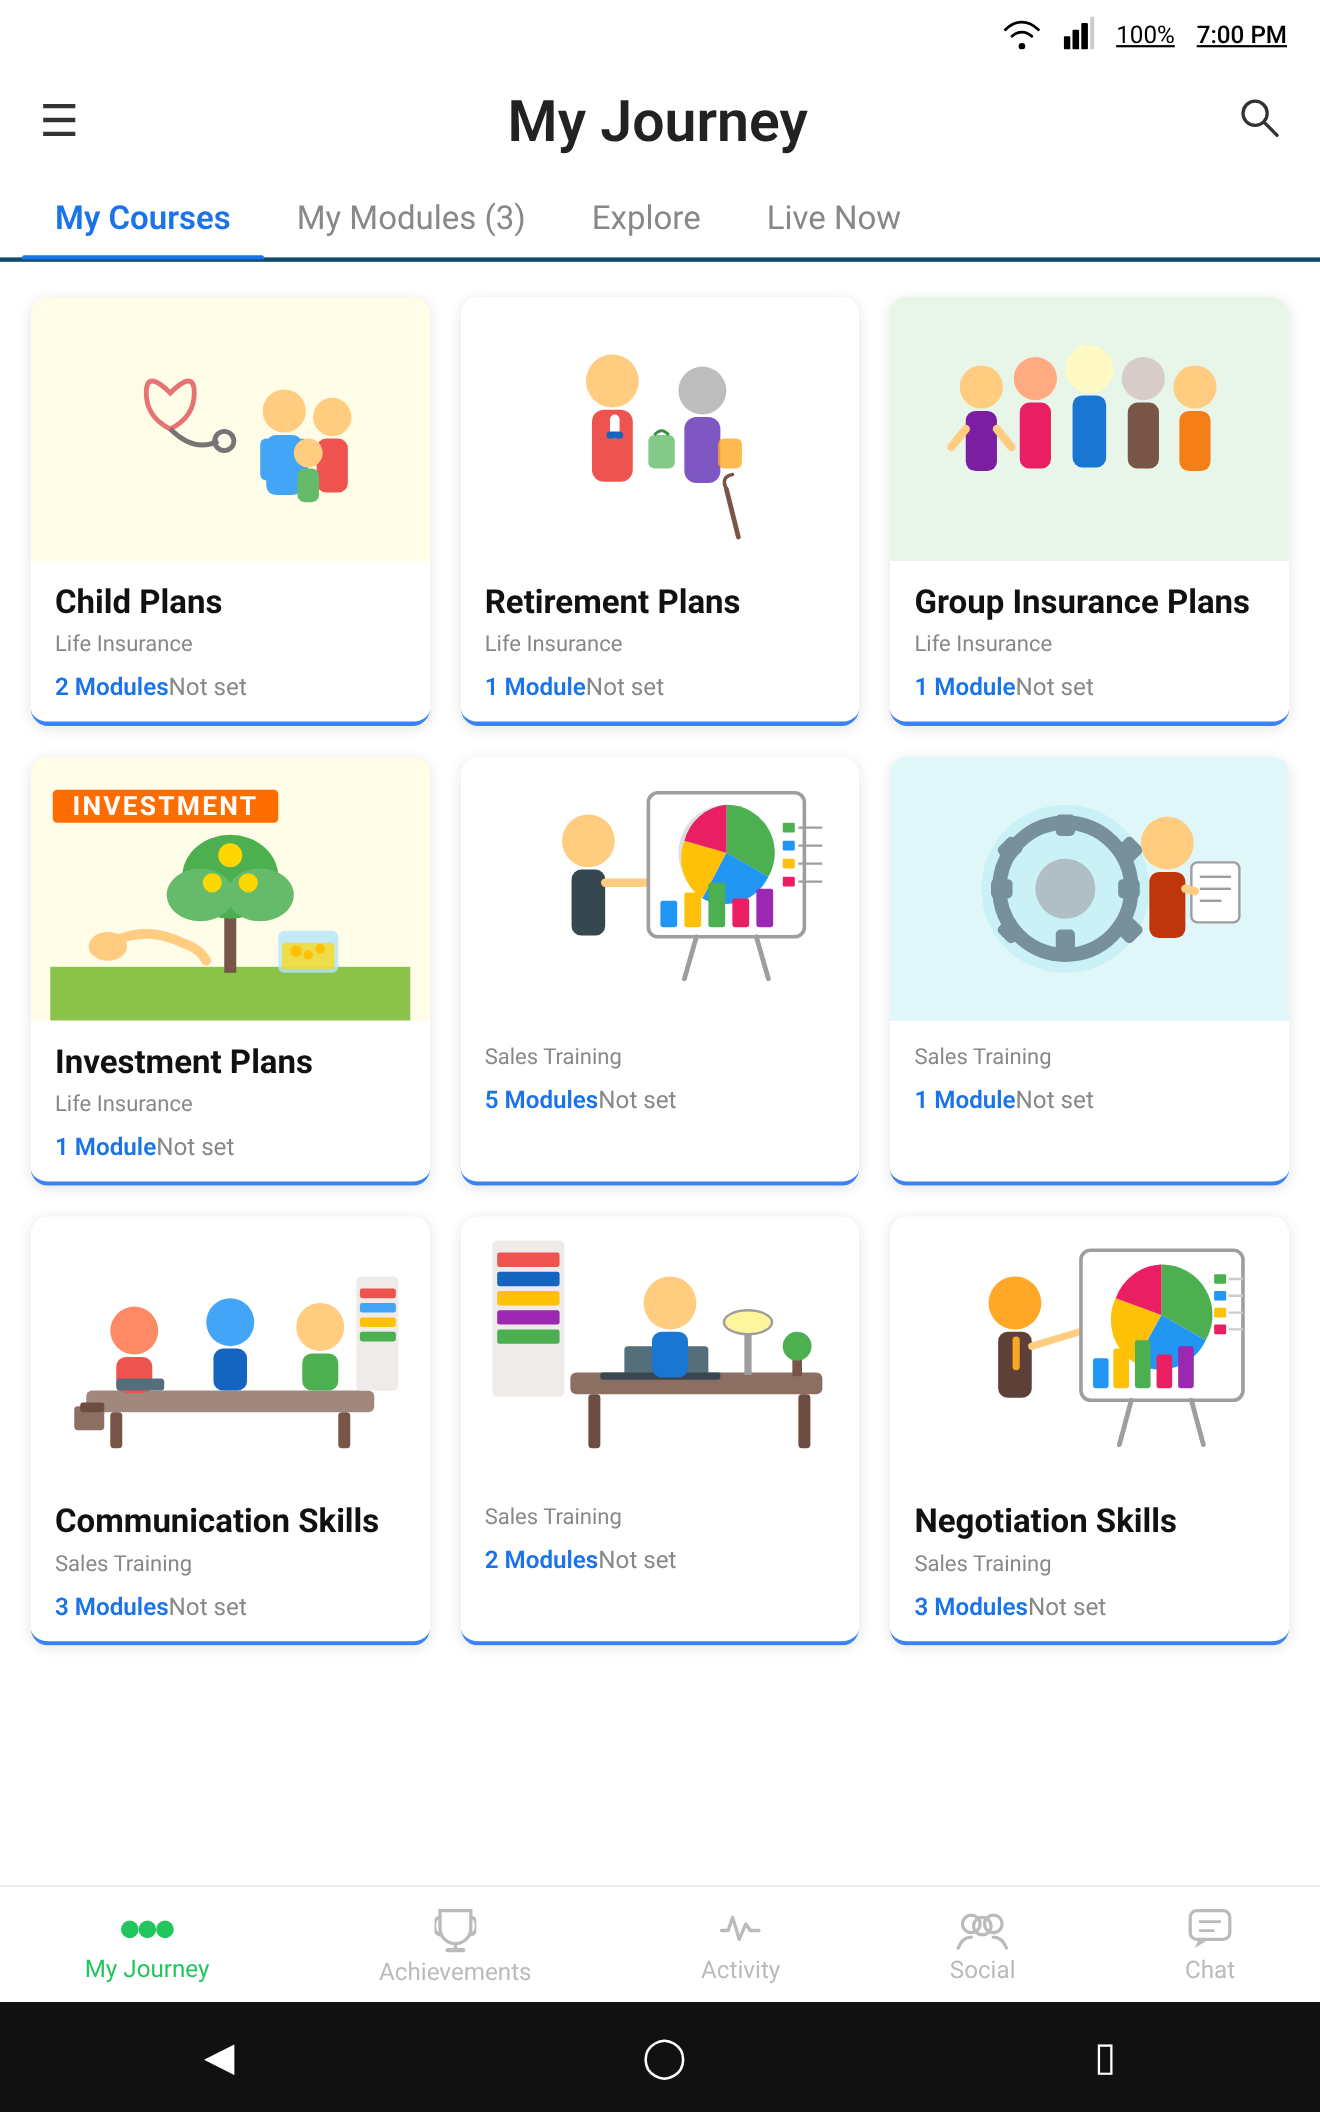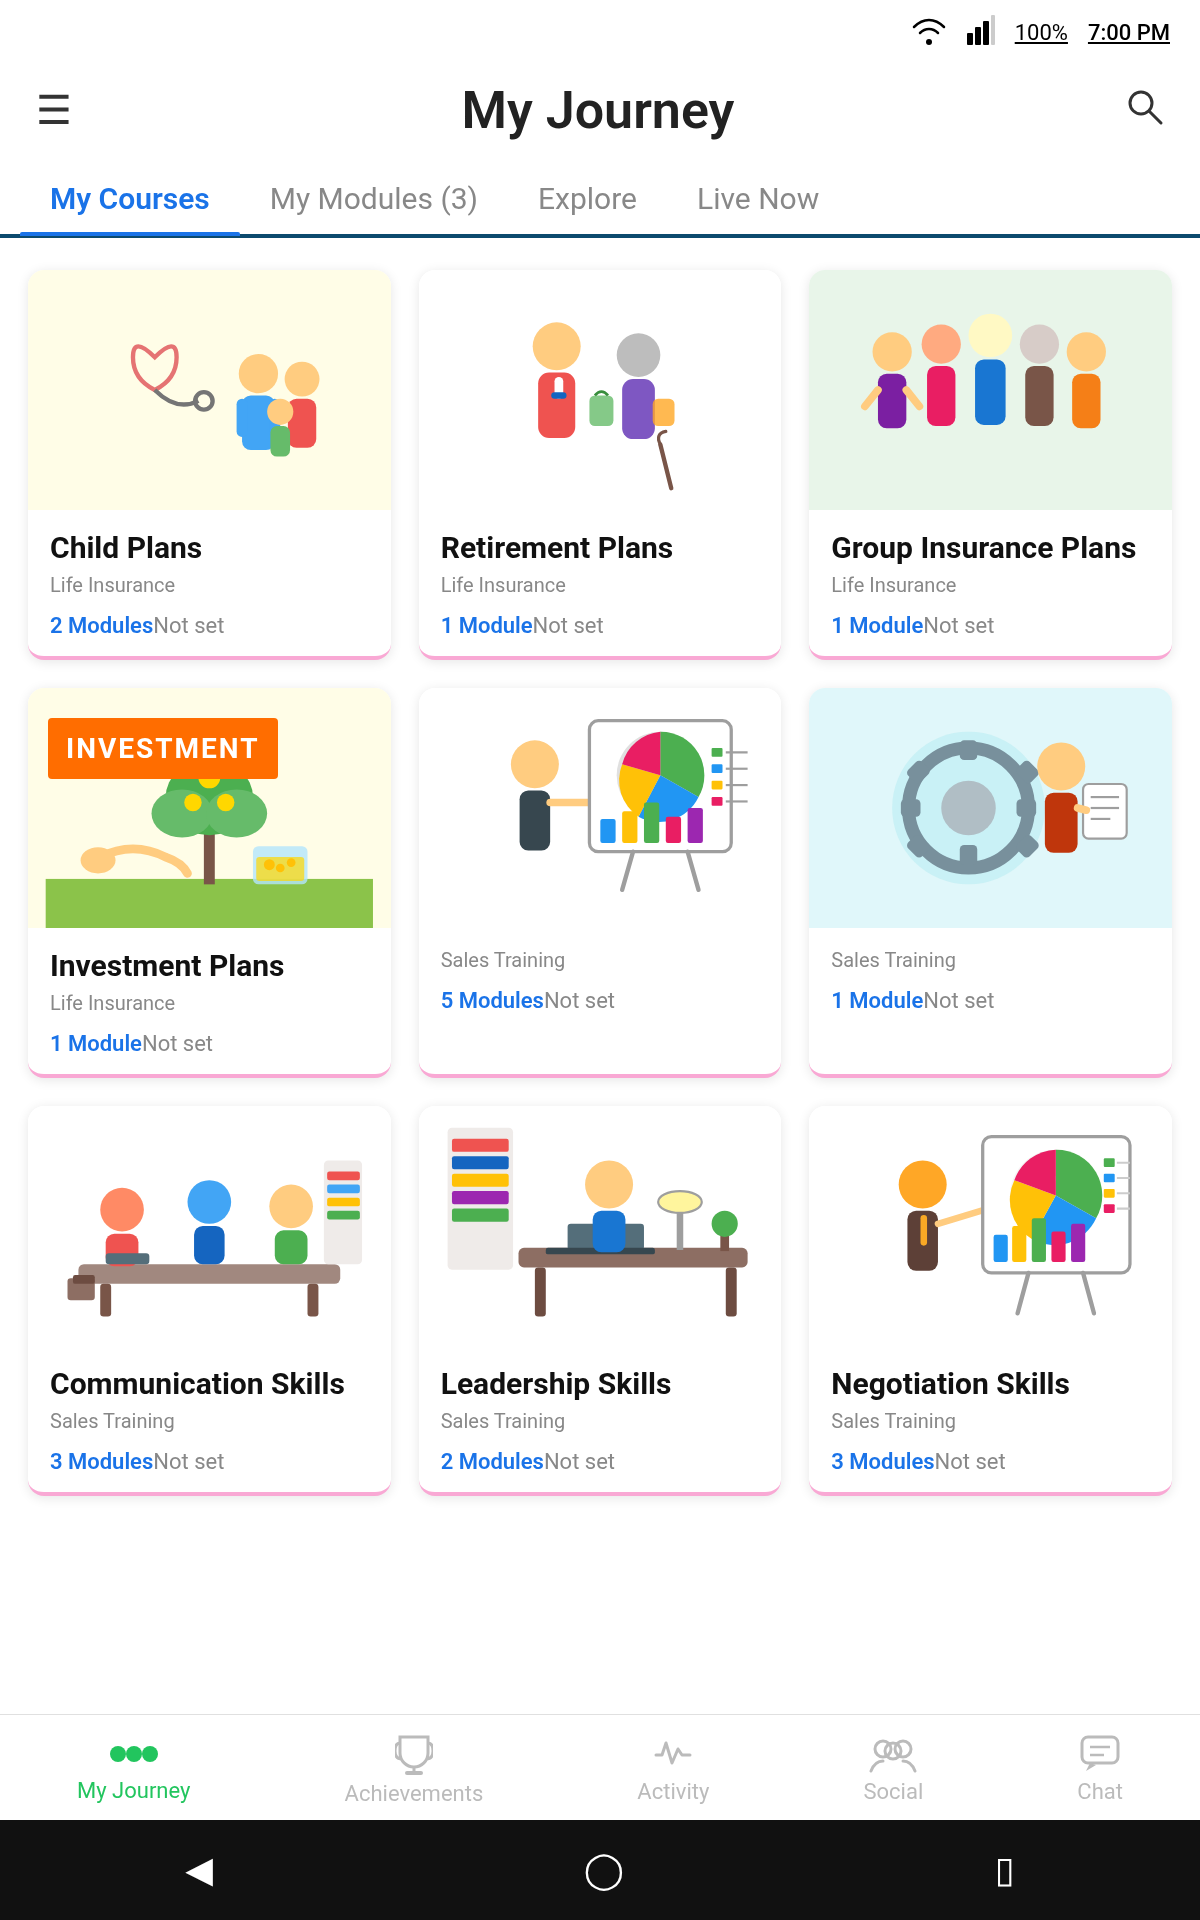--- a/index.html
+++ b/index.html
@@ -94,21 +94,21 @@
       gap: 28px;
       padding: 32px 28px;
     }
 
     
     .course-card {
       border-radius: 16px;
       overflow: hidden;
       box-shadow: 0 2px 12px rgba(0,0,0,0.10);
       background: #fff;
-      border-bottom: 4px solid #f9a8d4;
+      border-bottom: 4px solid #3b82f6;
       cursor: pointer;
     }
     .card-image {
       width: 100%;
       height: 240px;
       display: flex;
       align-items: center;
       justify-content: center;
       overflow: hidden;
       position: relative;
@@ -198,23 +198,23 @@
     .bg-lightgreen { background: #e8f5e9; }
     .bg-lightyellow { background: #fffde7; }
     .bg-lightcyan { background: #e0f7fa; }
 
     .invest-banner {
       position: absolute;
       top: 30px;
       left: 20px;
       background: #ff6d00;
       color: #fff;
-      font-size: 28px;
+      font-size: 24px;
       font-weight: 700;
-      padding: 14px 18px;
+      padding: 1px 18px;
       border-radius: 4px;
       letter-spacing: 2px;
       z-index: 2;
     }
   </style>
 </head>
 <body>
 
 <div class="status-bar">
   <div class="status-icons">
@@ -535,21 +535,20 @@
         <rect x="100" y="130" width="100" height="6" rx="2" fill="#37474F"></rect>
 
         <rect x="260" y="115" width="8" height="18" fill="#795548"></rect>
         <circle cx="264" cy="108" r="12" fill="#4CAF50"></circle>
 
         <circle cx="158" cy="72" r="22" fill="#FFCC80"></circle>
         <rect x="143" y="96" width="30" height="38" rx="8" fill="#1976D2"></rect>
       </svg>
     </div>
     <div class="card-body">
-      <div class="card-title">Leadership Skills</div>
       <div class="card-category">Sales Training</div>
       <div class="card-meta">
         <span class="card-modules">2 Modules</span>
         <span class="card-deadline">Not set</span>
       </div>
     </div>
   </div>
 
   <div class="course-card">
     <div class="card-image bg-white">

